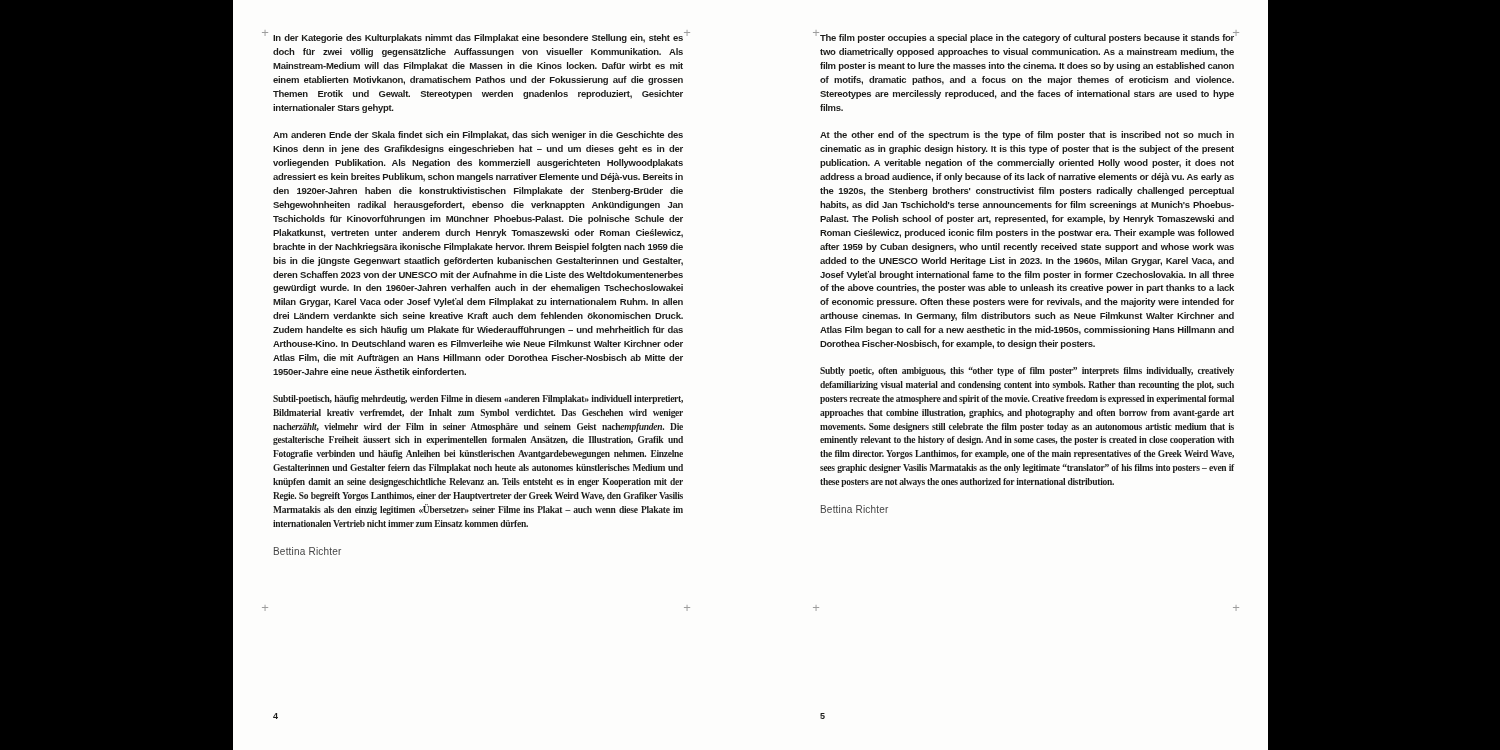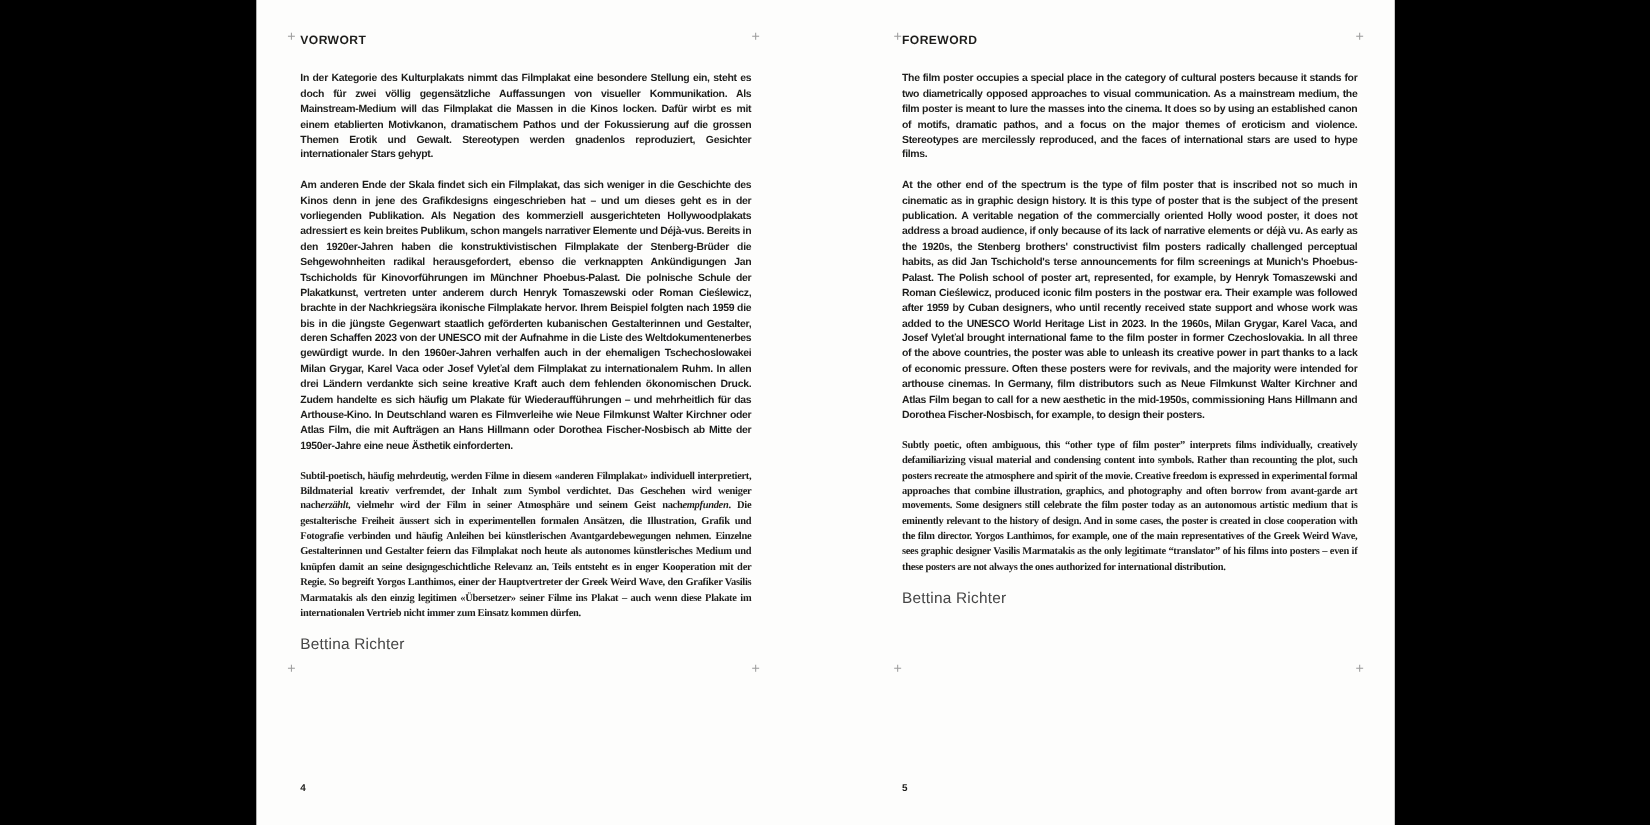--- a/index.html
+++ b/index.html
@@ -36,21 +36,21 @@
     text-align: left;
   }
   .page-body p {
     margin: 0 0 14px 0;
   }
   .page-body p:last-child { margin-bottom: 0; font-family: Liberation Serif, serif; }
   .page-body em { font-style: italic; }
   .signature {
     display: block;
     margin-top: 13px;
-    font-size: 14px;
+    font-size: 10px;
     font-weight: 400;
     letter-spacing: 0.2px;
     color: #454545;
     text-align: left;
   }
   .pagenum {
     position: absolute;
     top: 711px;
     font-size: 9px;
     font-weight: 700;
@@ -79,31 +79,29 @@
   <span class="crop" style="left:454px; top:33px">+</span>
   <span class="crop" style="left:32px;  top:608px">+</span>
   <span class="crop" style="left:454px; top:608px">+</span>
 
   <span class="crop" style="left:583px;  top:33px">+</span>
   <span class="crop" style="left:1003px; top:33px">+</span>
   <span class="crop" style="left:583px;  top:608px">+</span>
   <span class="crop" style="left:1003px; top:608px">+</span>
 
   <div class="textblock lp" lang="de">
-    <h1 class="page-heading">VORWORT</h1>
     <div class="page-body">
         <p><span>In der Kategorie des Kulturplakats nimmt das Filmplakat eine besondere Stellung ein, steht es doch für zwei völlig gegensätzliche Auffassungen von visueller Kommunikation. Als Mainstream-Medium will das Filmplakat die Massen in die Kinos locken. Dafür wirbt es mit einem etablierten Motivkanon, dramatischem Pathos und der Fokussierung auf die grossen Themen Erotik und Gewalt. Stereotypen werden gnadenlos reproduziert, Gesichter internationaler Stars gehypt.</span></p>
         <p><span>Am anderen Ende der Skala findet sich ein Filmplakat, das sich weniger in die Geschichte des Kinos denn in jene des Grafikdesigns eingeschrieben hat – und um dieses geht es in der vorliegenden Publikation. Als Negation des kommerziell ausgerichteten Hollywoodplakats adressiert es kein breites Publikum, schon mangels narrativer Elemente und Déjà-vus. Bereits in den 1920er-Jahren haben die konstruktivistischen Filmplakate der Stenberg-Brüder die Sehgewohnheiten radikal herausgefordert, ebenso die verknappten Ankündigungen Jan Tschicholds für Kinovorführungen im Münchner Phoebus-Palast. Die polnische Schule der Plakatkunst, vertreten unter anderem durch Henryk Tomaszewski oder Roman Cieślewicz, brachte in der Nachkriegsära ikonische Filmplakate hervor. Ihrem Beispiel folgten nach 1959 die bis in die jüngste Gegenwart staatlich geförderten kubanischen Gestalterinnen und Gestalter, deren Schaffen 2023 von der UNESCO mit der Aufnahme in die Liste des Weltdokumentenerbes gewürdigt wurde. In den 1960er-Jahren verhalfen auch in der ehemaligen Tschechoslowakei Milan Grygar, Karel Vaca oder Josef Vyleťal dem Filmplakat zu internationalem Ruhm. In allen drei Ländern verdankte sich seine kreative Kraft auch dem fehlenden ökonomischen Druck. Zudem handelte es sich häufig um Plakate für Wiederaufführungen – und mehrheitlich für das Arthouse-Kino. In Deutschland waren es Filmverleihe wie Neue Filmkunst Walter Kirchner oder Atlas Film, die mit Aufträgen an Hans Hillmann oder Dorothea Fischer-Nosbisch ab Mitte der 1950er-Jahre eine neue Ästhetik einforderten.</span></p>
         <p><span>Subtil-poetisch, häufig mehrdeutig, werden Filme in diesem «anderen Filmplakat» individuell interpretiert, Bildmaterial kreativ verfremdet, der Inhalt zum Symbol verdichtet. Das Geschehen wird weniger nach</span><em>erzählt</em><span>, vielmehr wird der Film in seiner Atmosphäre und seinem Geist nach</span><em>empfunden</em><span>. Die gestalterische Freiheit äussert sich in experimentellen formalen Ansätzen, die Illustration, Grafik und Fotografie verbinden und häufig Anleihen bei künstlerischen Avantgardebewegungen nehmen. Einzelne Gestalterinnen und Gestalter feiern das Filmplakat noch heute als autonomes künstlerisches Medium und knüpfen damit an seine designgeschichtliche Relevanz an. Teils entsteht es in enger Kooperation mit der Regie. So begreift Yorgos Lanthimos, einer der Hauptvertreter der Greek Weird Wave, den Grafiker Vasilis Marmatakis als den einzig legitimen «Übersetzer» seiner Filme ins Plakat – auch wenn diese Plakate im internationalen Vertrieb nicht immer zum Einsatz kommen dürfen.</span></p>
       </div>
     <span class="signature">Bettina Richter</span>
   </div>
 
   <div class="textblock rp" lang="en">
-    <h1 class="page-heading">FOREWORD</h1>
     <div class="page-body">
         <p><span>The film poster occupies a special place in the category of cultural posters because it stands for two diametrically opposed approaches to visual communication. As a mainstream medium, the film poster is meant to lure the masses into the cinema. It does so by using an established canon of motifs, dramatic pathos, and a focus on the major themes of eroticism and violence. Stereotypes are mercilessly reproduced, and the faces of international stars are used to hype films.</span></p>
         <p><span>At the other end of the spectrum is the type of film poster that is inscribed not so much in cinematic as in graphic design history. It is this type of poster that is the subject of the present publication. A veritable negation of the commercially oriented Holly wood poster, it does not address a broad audience, if only because of its lack of narrative elements or déjà vu. As early as the 1920s, the Stenberg brothers' constructivist film posters radically challenged perceptual habits, as did Jan Tschichold's terse announcements for film screenings at Munich's Phoebus-Palast. The Polish school of poster art, represented, for example, by Henryk Tomaszewski and Roman Cieślewicz, produced iconic film posters in the postwar era. Their example was followed after 1959 by Cuban designers, who until recently received state support and whose work was added to the UNESCO World Heritage List in 2023. In the 1960s, Milan Grygar, Karel Vaca, and Josef Vyleťal brought international fame to the film poster in former Czechoslovakia. In all three of the above countries, the poster was able to unleash its creative power in part thanks to a lack of economic pressure. Often these posters were for revivals, and the majority were intended for arthouse cinemas. In Germany, film distributors such as Neue Filmkunst Walter Kirchner and Atlas Film began to call for a new aesthetic in the mid-1950s, commissioning Hans Hillmann and Dorothea Fischer-Nosbisch, for example, to design their posters.</span></p>
         <p><span>Subtly poetic, often ambiguous, this “other type of film poster” interprets films individually, creatively defamiliarizing visual material and condensing content into symbols. Rather than recounting the plot, such posters recreate the atmosphere and spirit of the movie. Creative freedom is expressed in experimental formal approaches that combine illustration, graphics, and photography and often borrow from avant-garde art movements. Some designers still celebrate the film poster today as an autonomous artistic medium that is eminently relevant to the history of design. And in some cases, the poster is created in close cooperation with the film director. Yorgos Lanthimos, for example, one of the main representatives of the Greek Weird Wave, sees graphic designer Vasilis Marmatakis as the only legitimate “translator” of his films into posters – even if these posters are not always the ones authorized for international distribution.</span></p>
       </div>
     <span class="signature">Bettina Richter</span>
   </div>
 
   <span class="pagenum lp">4</span>
   <span class="pagenum rp">5</span>

